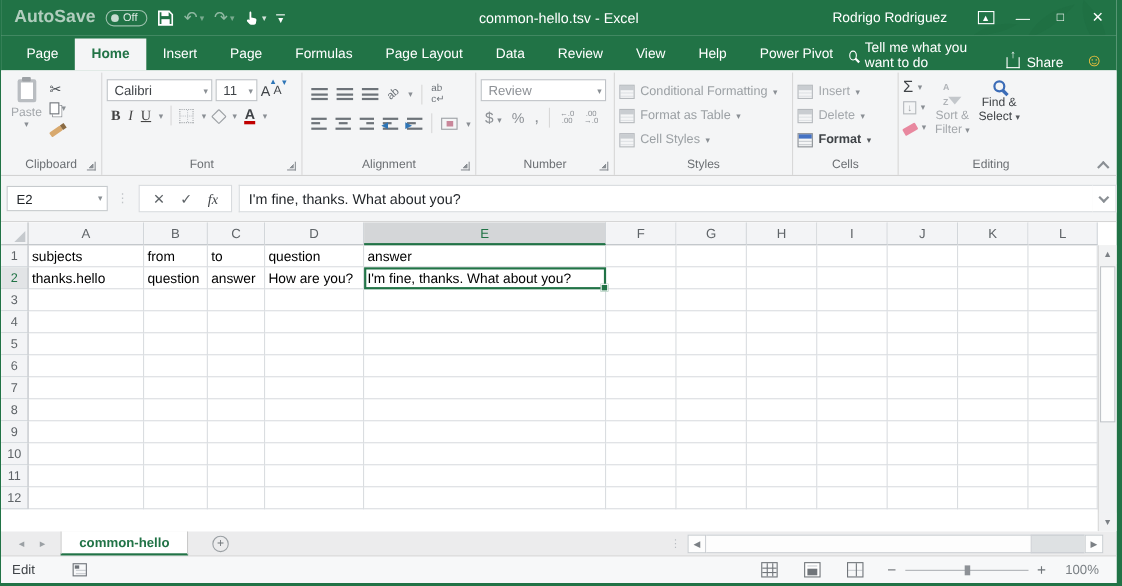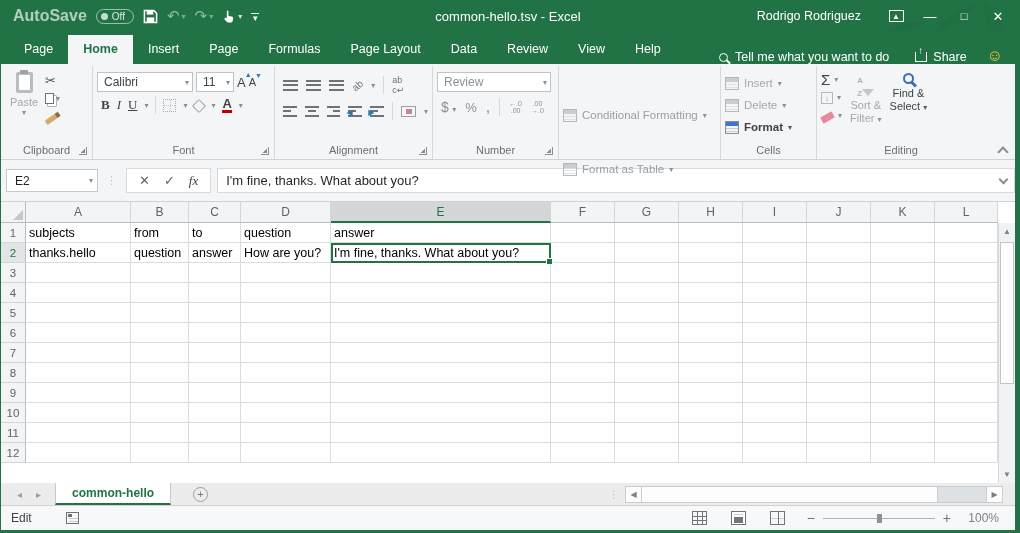--- a/index.html
+++ b/index.html
@@ -114,21 +114,21 @@
   .mergeic { width:16px; height:11px; border:1px solid #9da1a5; background:linear-gradient(#c9879a,#c9879a) 50% 50%/6px 5px no-repeat; }
 
   
   .numgrp .rg-body { flex-direction:column; gap:6px; padding-top:4px; }
   .numrow { display:flex; align-items:center; gap:9px; padding-left:4px; color:#8d9196; }
   .cur { font-size:14px; } .pct { font-size:13px; } .comma { font-size:16px; line-height:6px; }
   .decic { font-size:7px; line-height:7px; color:#8d9196; text-align:center; }
 
   
   .stylesgrp .rg-body { flex-direction:column; gap:2px; padding-top:5px; }
-  .stylerow { display:flex; align-items:center; gap:5px; height:20px; font-size:11.5px; color:#9ba0a4; white-space:nowrap;margin-top:32px; }
+  .stylerow { display:flex; align-items:center; gap:5px; height:20px; font-size:11.5px; color:#9ba0a4; white-space:nowrap; }
   .minitbl { width:14px; height:13px; border:1px solid #b5b9bd; background:
       linear-gradient(#c9cdd1,#c9cdd1) 0 0/100% 4px no-repeat,
       linear-gradient(#dfe2e5,#dfe2e5) 0 6px/100% 1px no-repeat,
       linear-gradient(#dfe2e5,#dfe2e5) 0 9px/100% 1px no-repeat; }
 
   
   .cellsgrp .rg-body { flex-direction:column; gap:2px; padding-top:5px; }
   .cellrow { display:flex; align-items:center; gap:5px; height:20px; font-size:11.5px; white-space:nowrap; }
   .minitbl.colored { border-color:#8a8f94; background:
       linear-gradient(#4472c4,#4472c4) 0 0/100% 4px no-repeat,
@@ -291,20 +291,21 @@
         <span class="rtab">Page</span>
         <span class="rtab active">Home</span>
         <span class="rtab">Insert</span>
         <span class="rtab">Page</span>
         <span class="rtab">Formulas</span>
         <span class="rtab">Page Layout</span>
         <span class="rtab">Data</span>
         <span class="rtab">Review</span>
         <span class="rtab">View</span>
         <span class="rtab">Help</span>
+        <span class="rtab">Power Pivot</span>
       </div>
     <div class="tab-spacer"></div>
     <div class="tellme">
       <span class="mag"></span>
       <span>Tell me what you want to do</span>
     </div>
     <div class="sharebox">
       <span class="shareicon"></span>
       <span>Share</span>
     </div>

